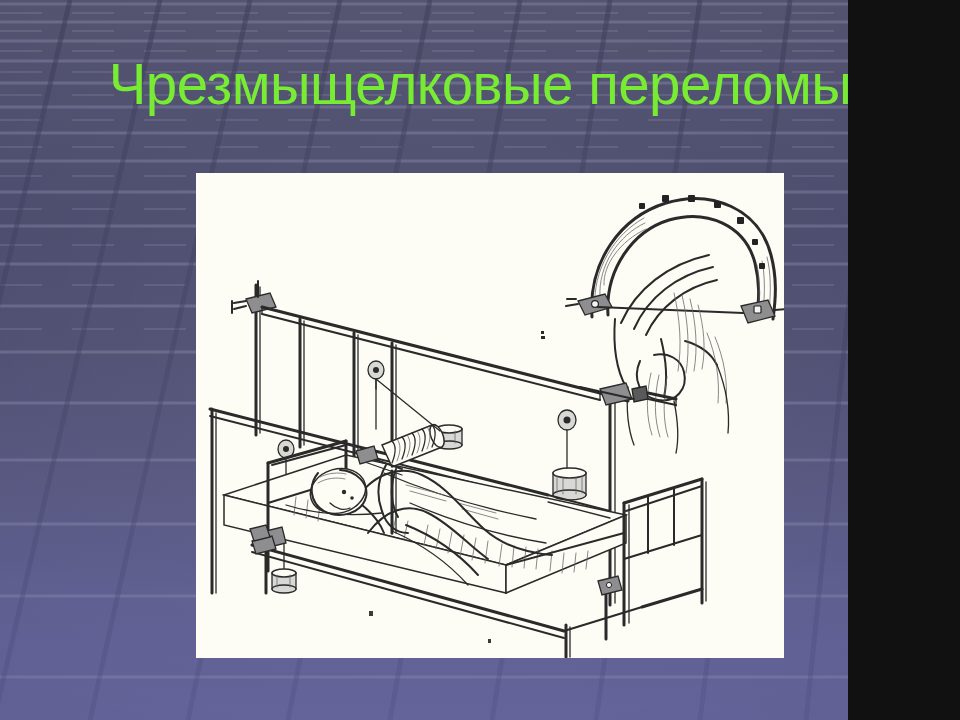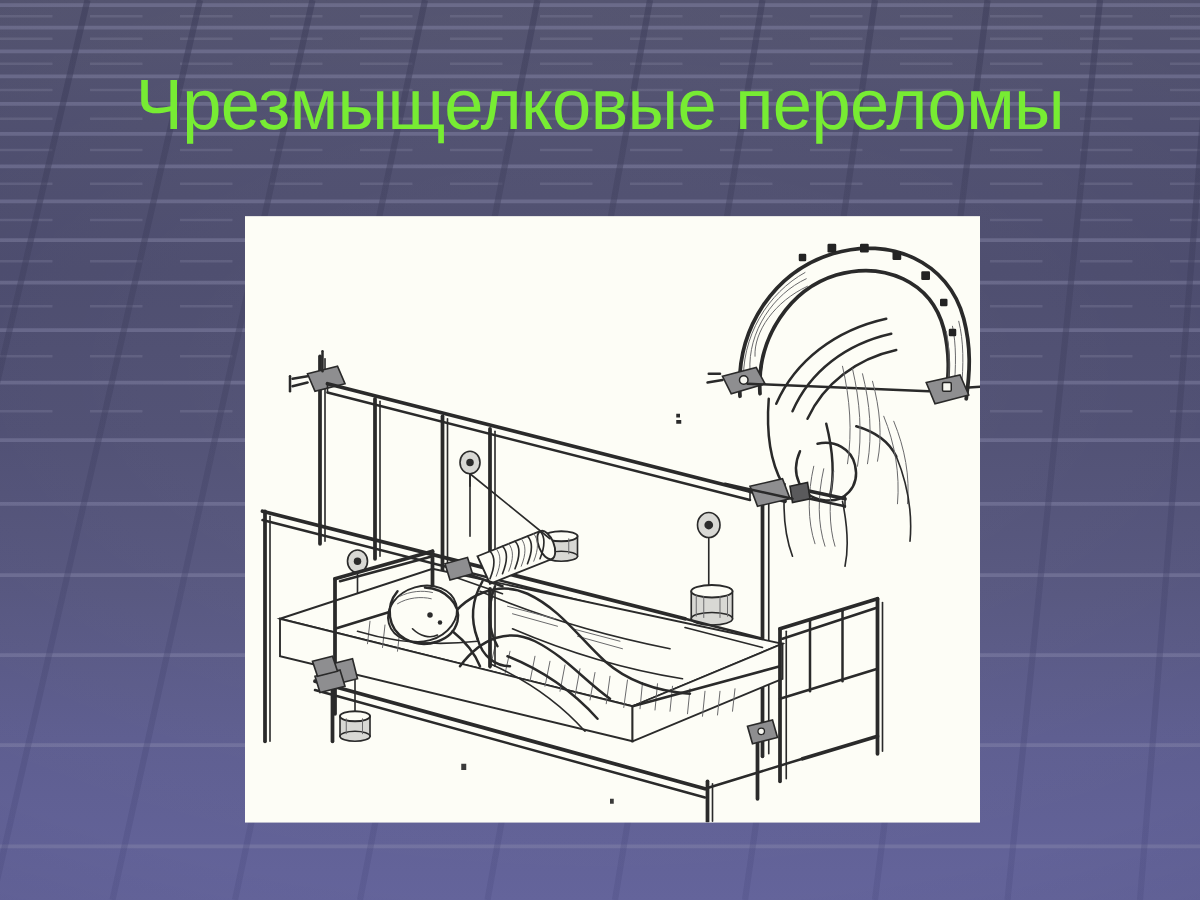--- a/index.html
+++ b/index.html
@@ -2,21 +2,21 @@
 <html><head>
 <meta charset="utf-8">
 <style>
   html, body {
     margin: 0;
     padding: 0;
     background: #111;
   }
   #slide {
     position: relative;
-    width: 960px;
+    width: 848px;
     height: 720px;
     overflow: hidden;
     background: #4c4c72;
     font-family: "Liberation Sans", sans-serif;
   }
 
   
   .bg-base {
     position: absolute;
     inset: 0;

